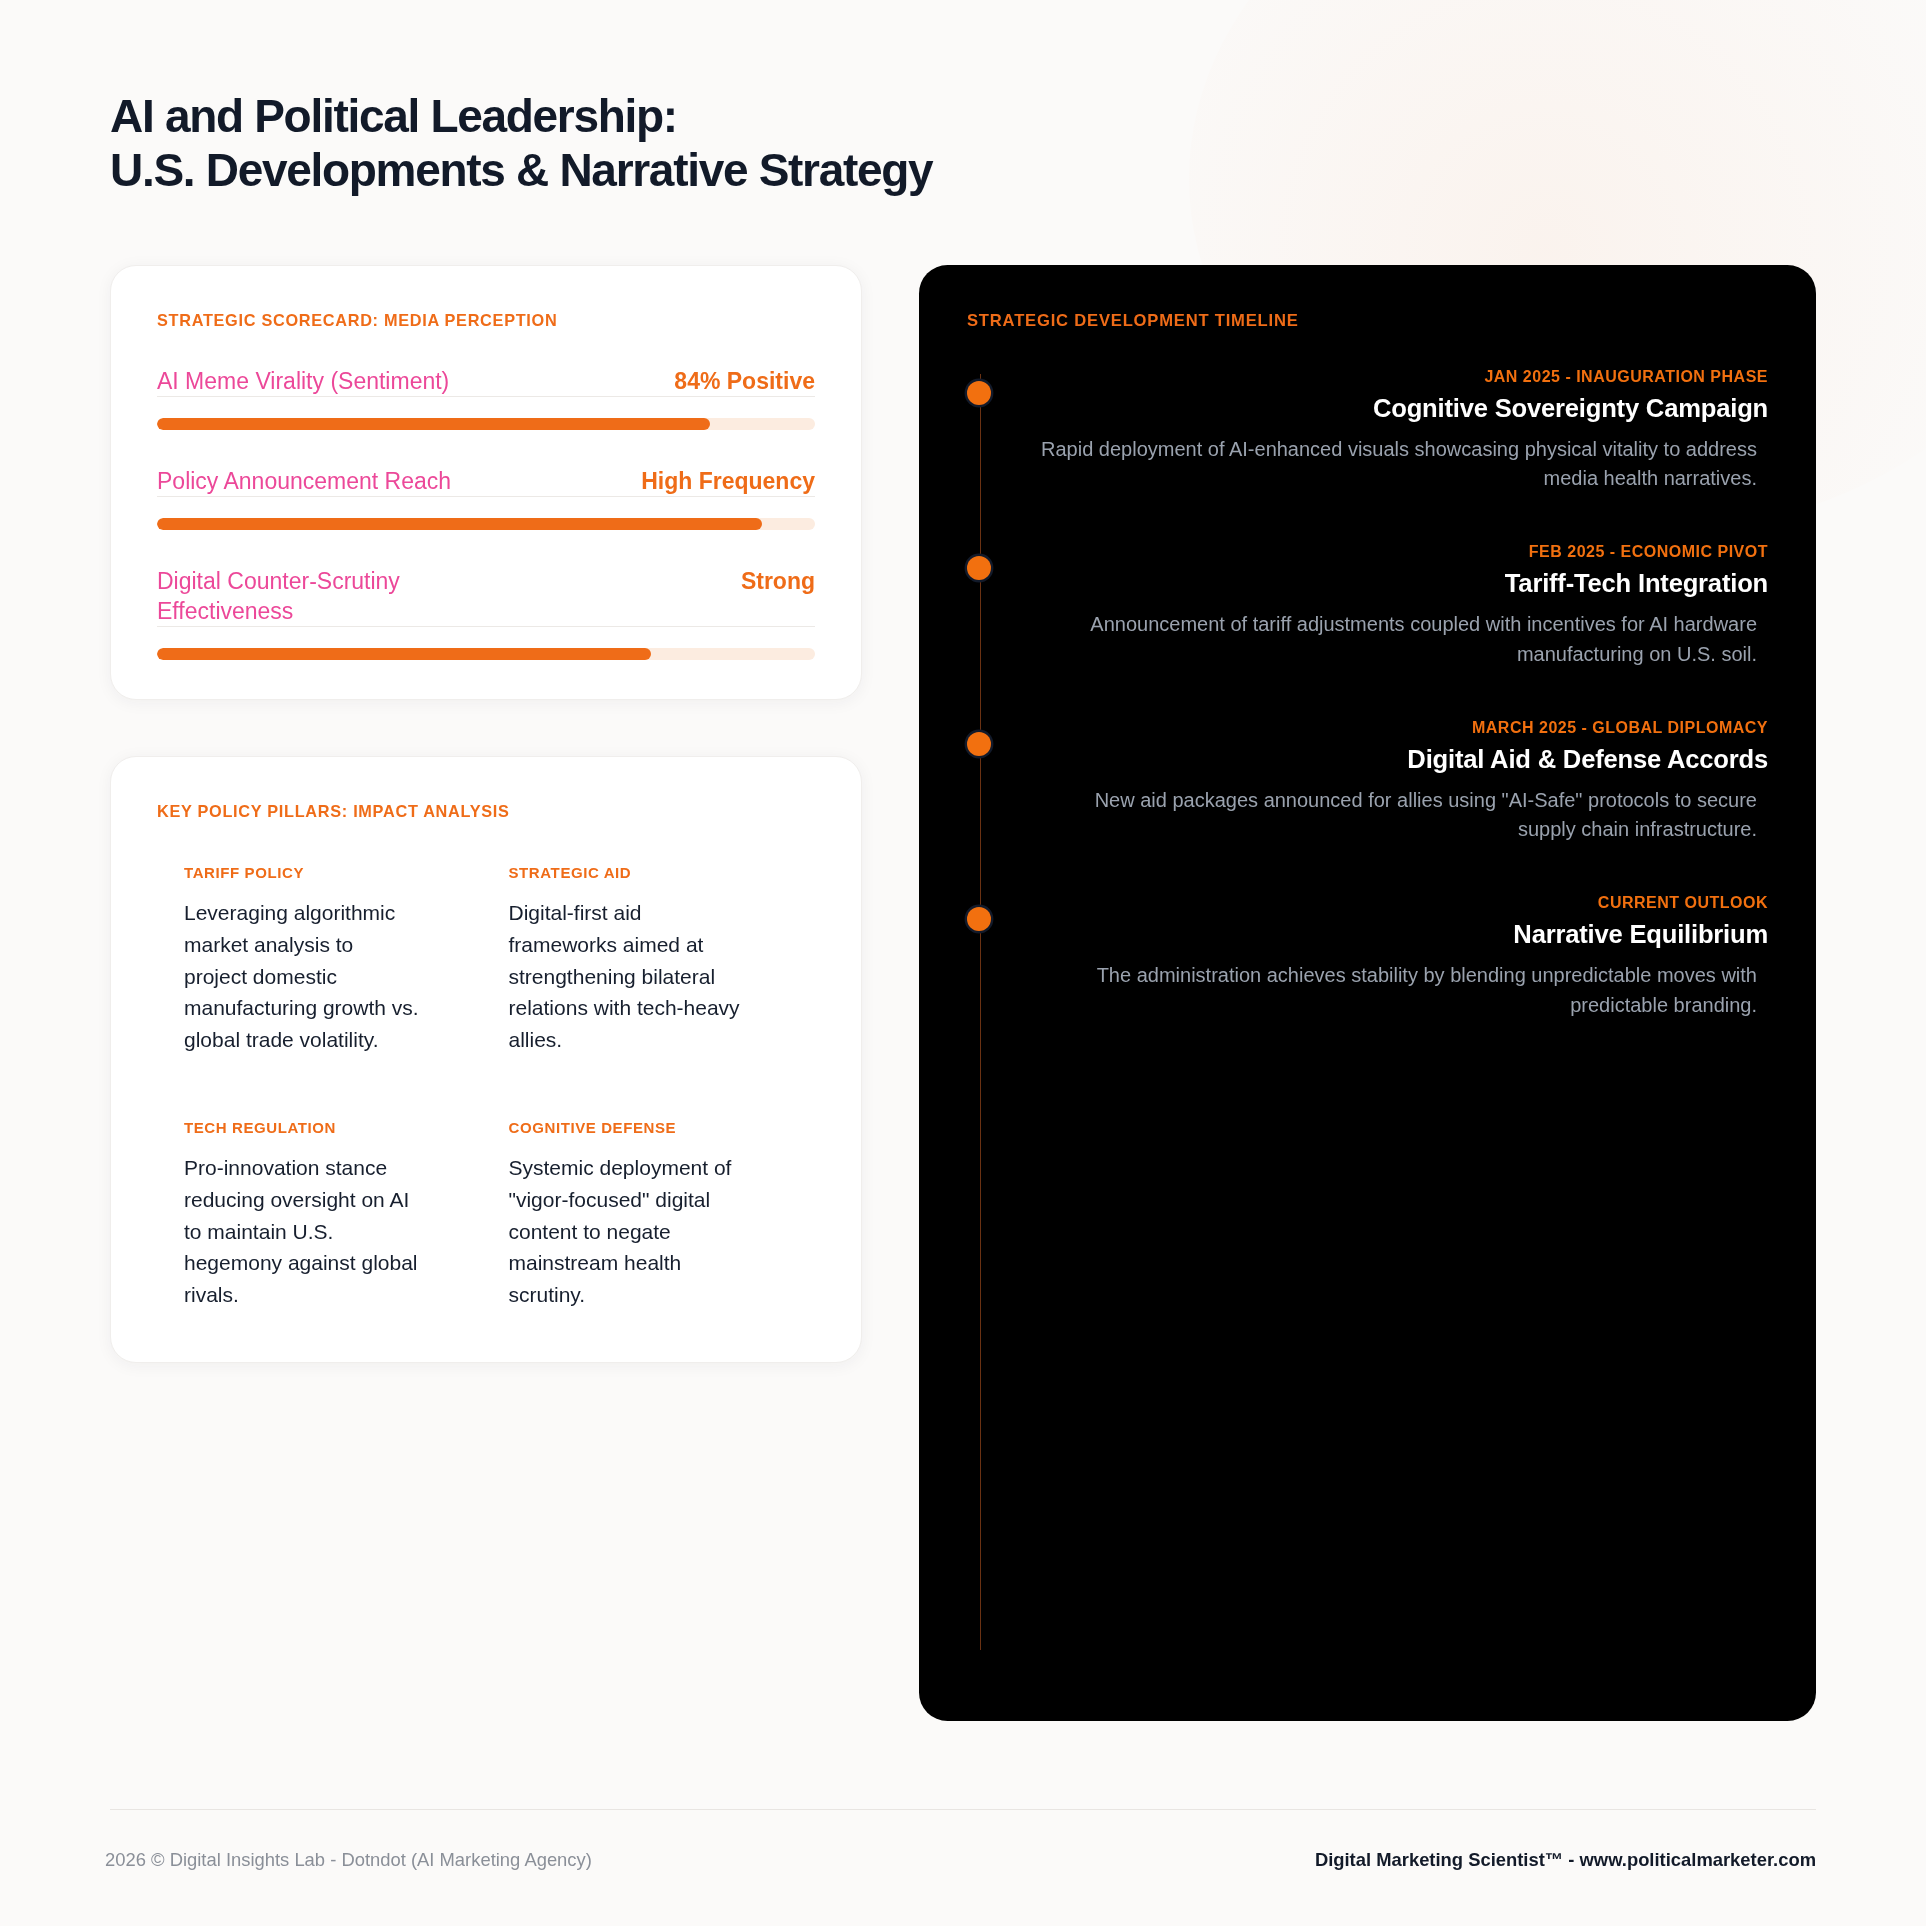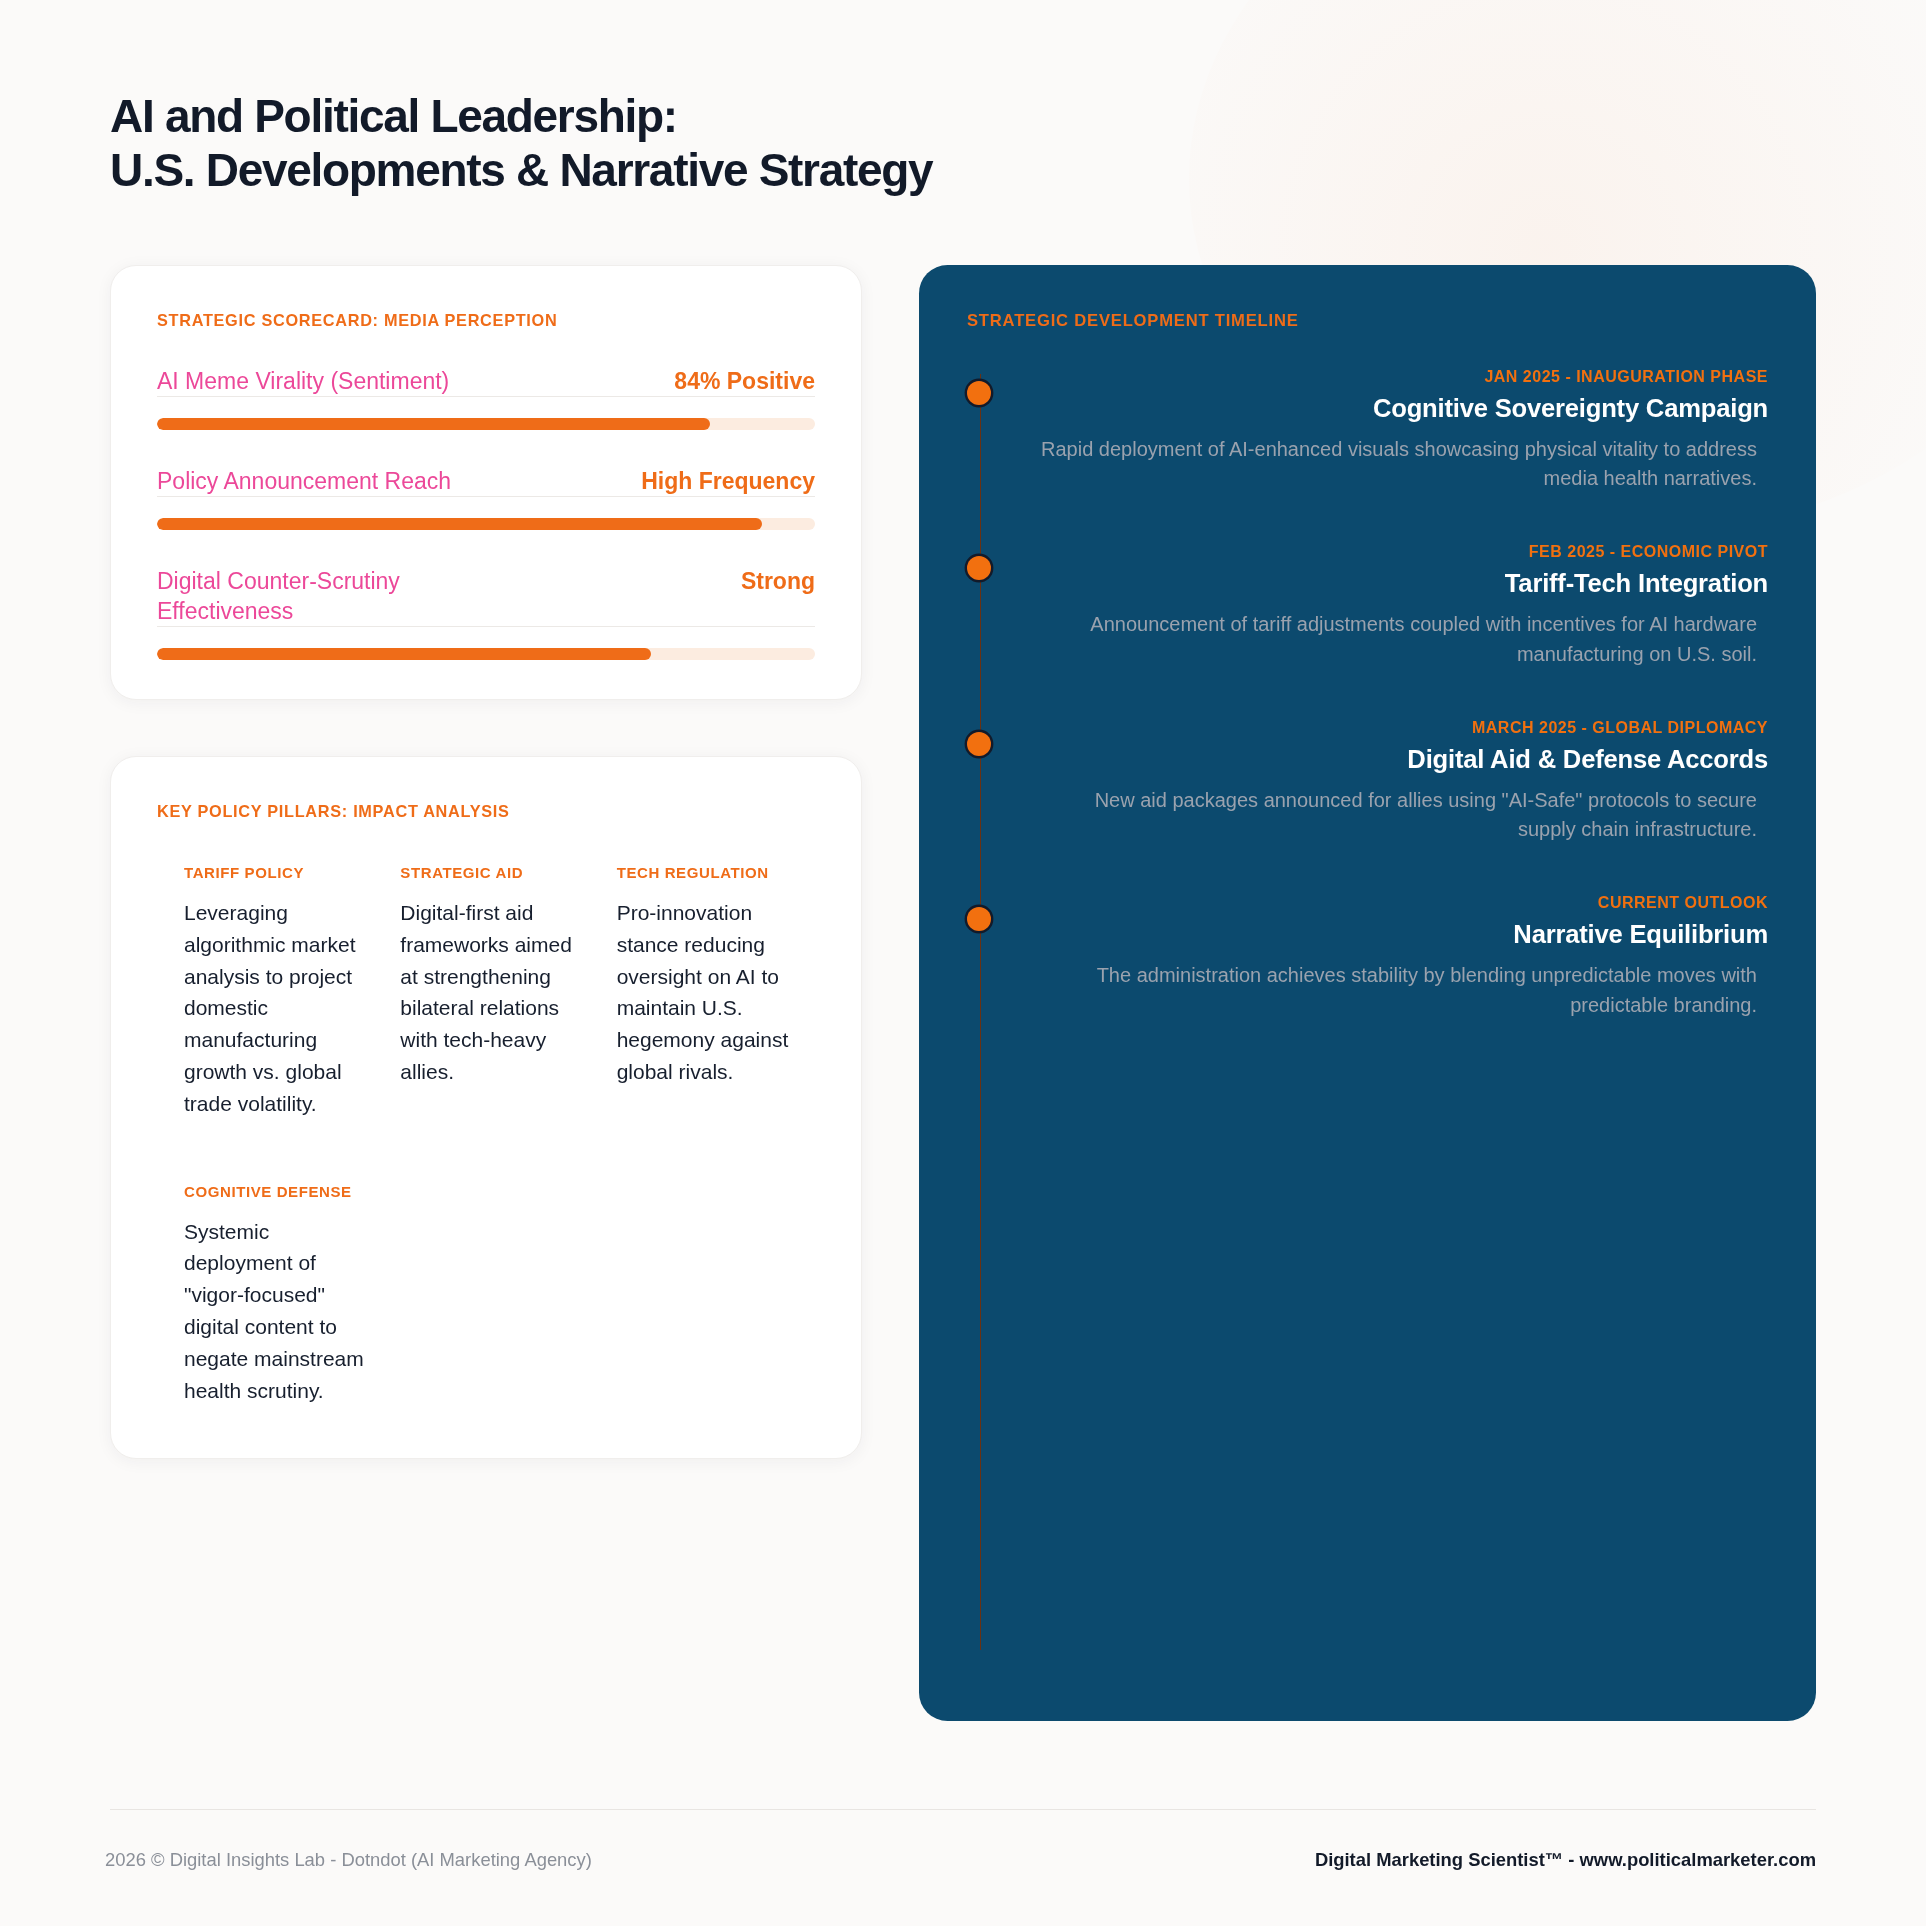--- a/index.html
+++ b/index.html
@@ -106,21 +106,21 @@
   .metric-sep {
     height: 0.6px;
     background: #ece9e6;
     margin-top: 0;
   }
 
   
   .pillar-grid {
     margin-top: 43px;
     display: grid;
-    grid-template-columns: 1fr 1fr 1fr;
+    grid-template-columns: 1fr 1fr;
     column-gap: 24px;
     row-gap: 63px;
     padding-left: 27px;
     padding-right: 6px;
   }
   .pillar-title {
     color: #ef6c18;
     font-size: 15px;
     font-weight: bold;
     letter-spacing: 0.6px;
@@ -129,21 +129,21 @@
   .pillar-body {
     margin-top: 15.5px;
     font-size: 21px;
     line-height: 1.52;
     color: #171f2e;
     max-width: 238px;
   }
 
   
   .panel {
-    background: #0c4a6e;
+    background: #000000;
     border-radius: 28.5px;
     padding: 46px 48px 54px 48px;
     min-height: 1456px;
     position: relative;
   }
   .panel .eyebrow { font-size: 16.6px; letter-spacing: 0.8px; }
   .timeline {
     margin-top: 37px;
     position: relative;
     padding-left: 65px;

